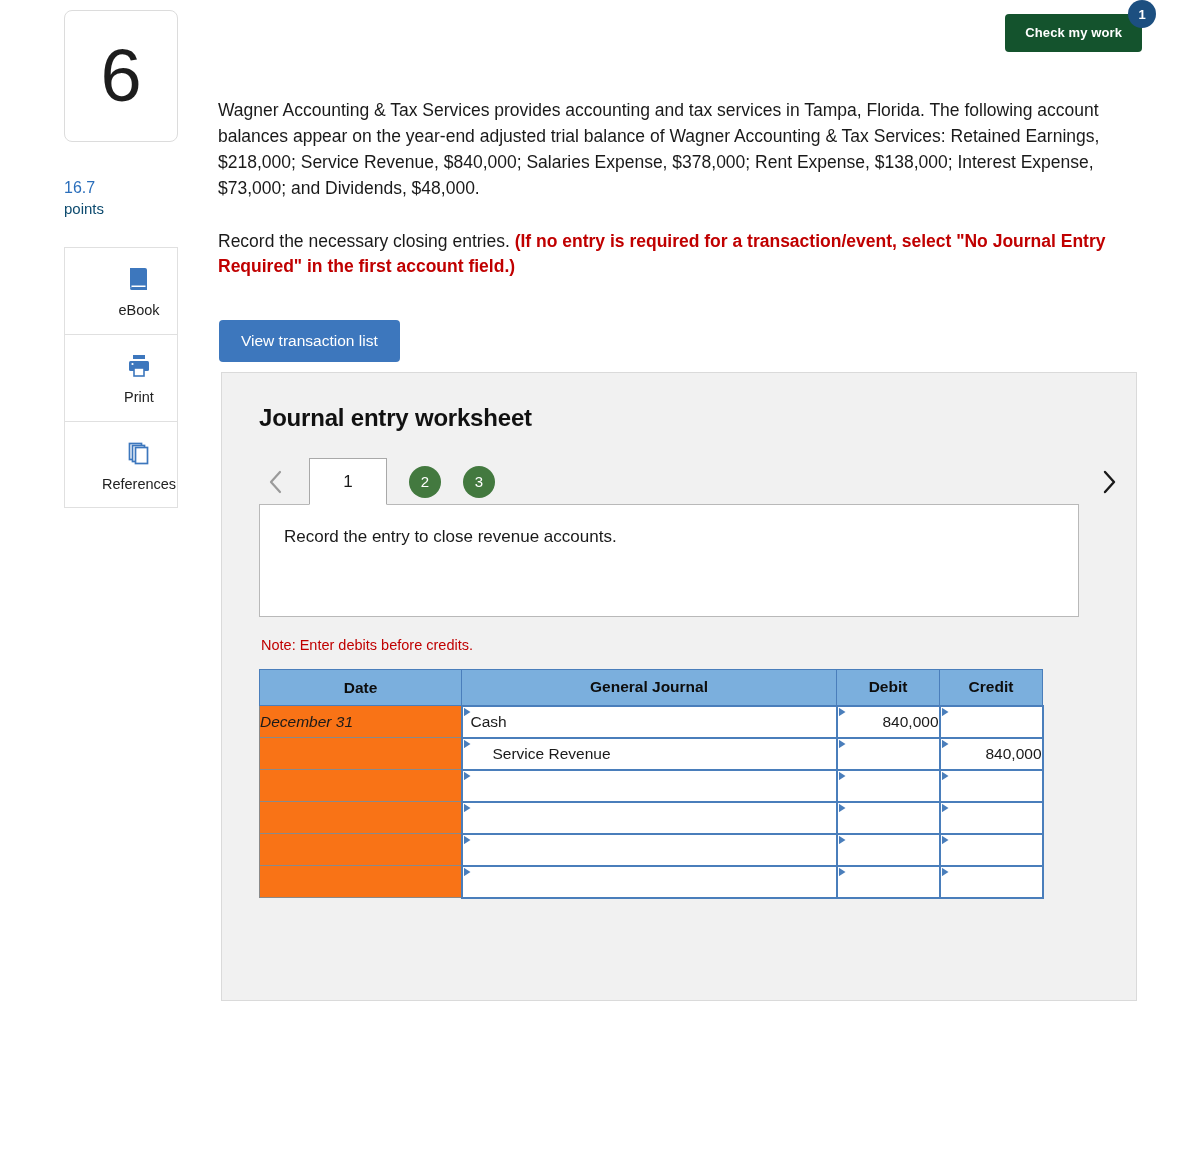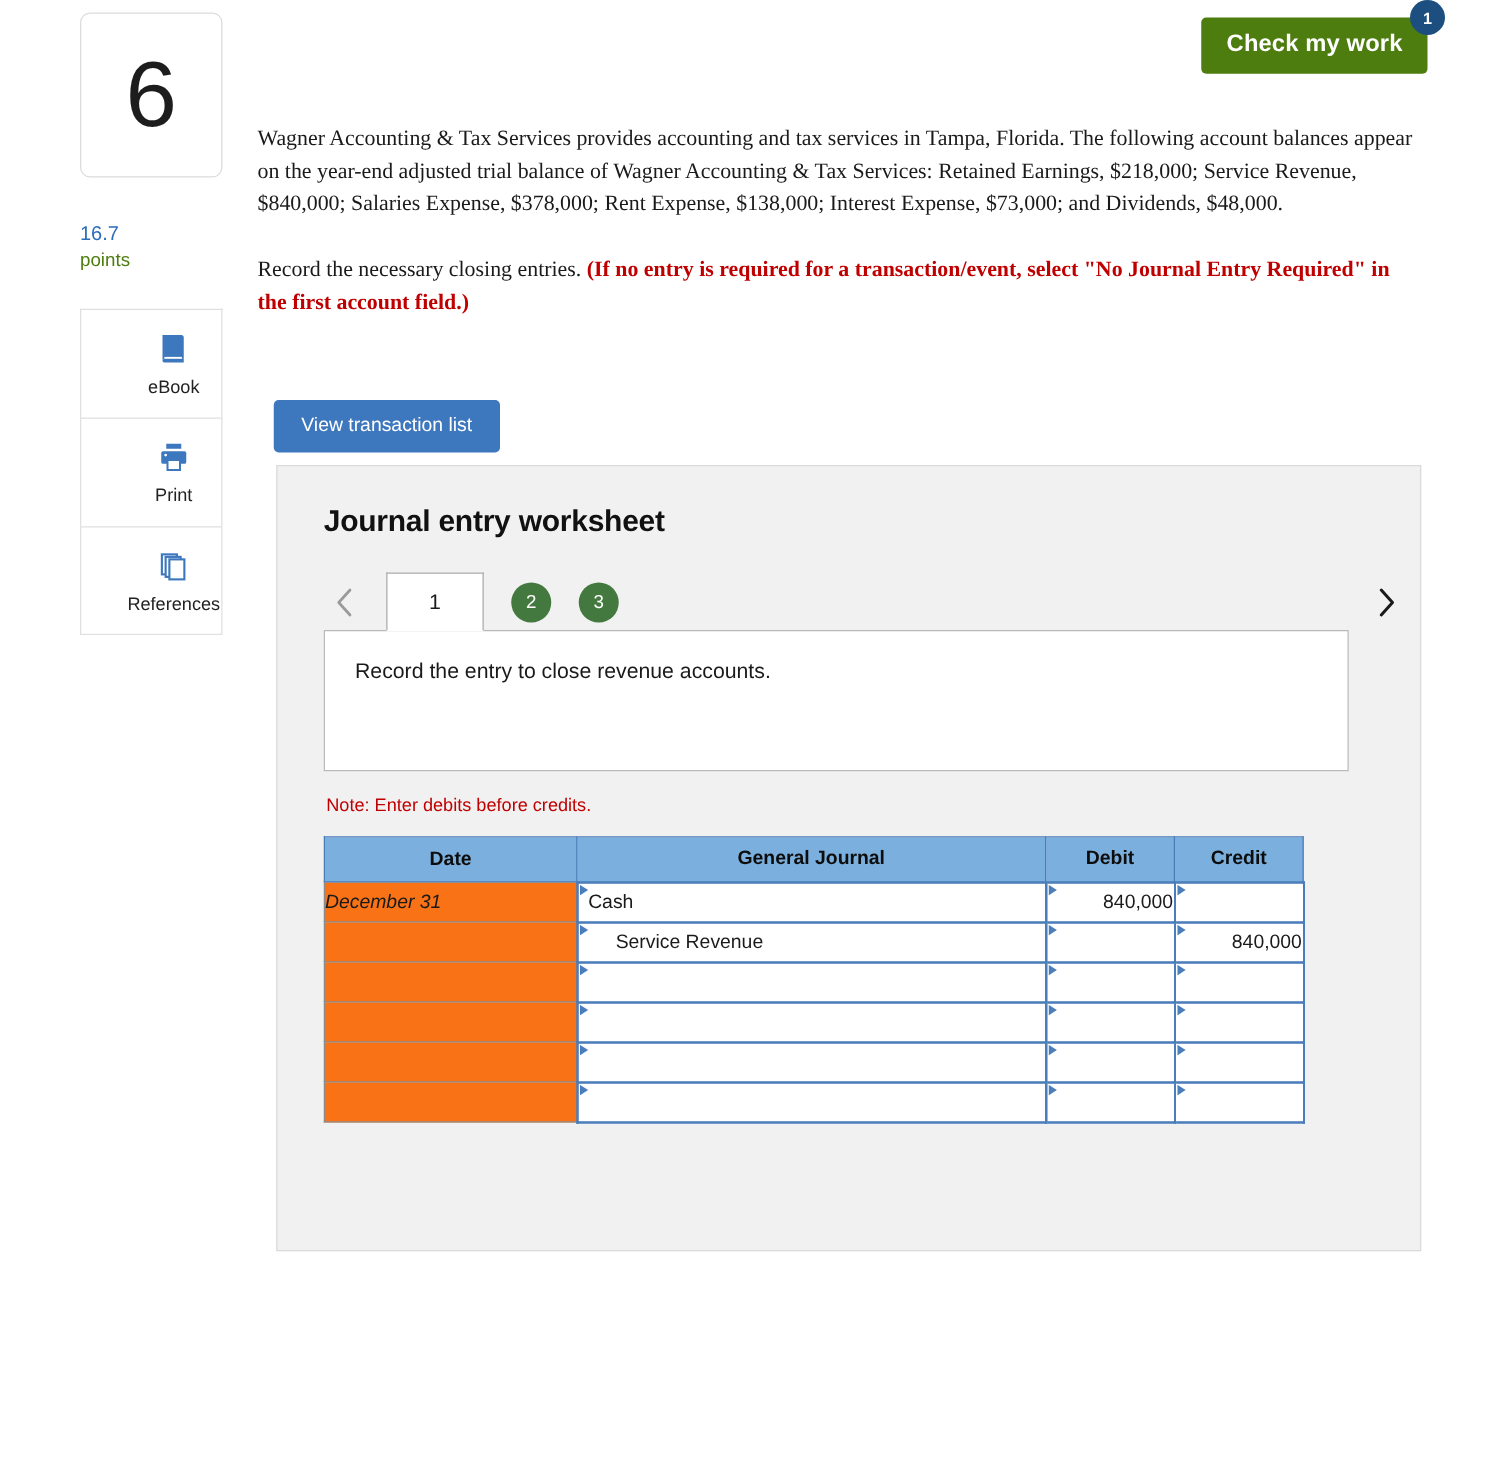--- a/index.html
+++ b/index.html
@@ -16,25 +16,25 @@
     overflow: hidden;
   }
 
   
   .checkwork-wrap {
     position: absolute;
     top: 14px; right: 58px;
     z-index: 5;
   }
   .checkwork-btn {
-    background: #4d7c0f;
+    background: #14532d;
     color: #fff;
     border: none;
     border-radius: 4px;
-    font-size: 19px;
+    font-size: 13px;
     font-weight: bold;
     padding: 11px 20px 12px 20px;
     cursor: pointer;
     font-family: "Liberation Sans", sans-serif;
     letter-spacing: .1px;
   }
   .checkwork-badge {
     position: absolute;
     top: -14px; right: -14px;
     width: 28px; height: 28px;
@@ -66,21 +66,21 @@
     color: #1d1d1d;
   }
   .points-val {
     margin-top: 36px;
     font-size: 16px;
     color: #2a6ebb;
     line-height: 1.25;
   }
   .points-lbl {
     font-size: 15px;
-    color: #4d7c0f;
+    color: #0c4a6e;
     line-height: 1.4;
   }
 
   .tool-stack { margin-top: 28px; }
   .tool-btn {
     width: 114px; height: 87px;
     border: 1px solid #e0e0e0;
     background: #fff;
     display: flex;
     flex-direction: column;
@@ -91,23 +91,22 @@
     border-bottom: none;
     padding-left: 36px;
   }
   .tool-btn:last-child { border-bottom: 1px solid #e0e0e0; }
   .tool-lbl { font-size: 14.5px; color: #222; }
   .tool-ico { height: 30px; display: flex; align-items: flex-end; }
 
   
   .qbody {
     position: absolute;
-    left: 206px; top: 98px;
+    left: 218px; top: 98px;
     width: 930px;
-    font-family: Liberation Serif, serif;
   }
   .qtext {
     font-size: 17.5px;
     line-height: 1.48;
     color: #1a1a1a;
   }
   .qtext2 { margin-top: 27px; font-size: 17.5px; line-height: 1.48; }
   .red-bold { color: #c00000; font-weight: bold; }
 
   .vtl-btn {

